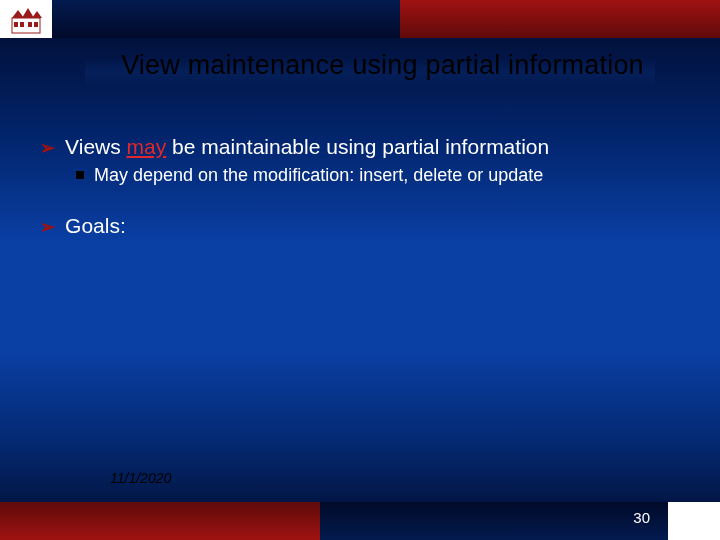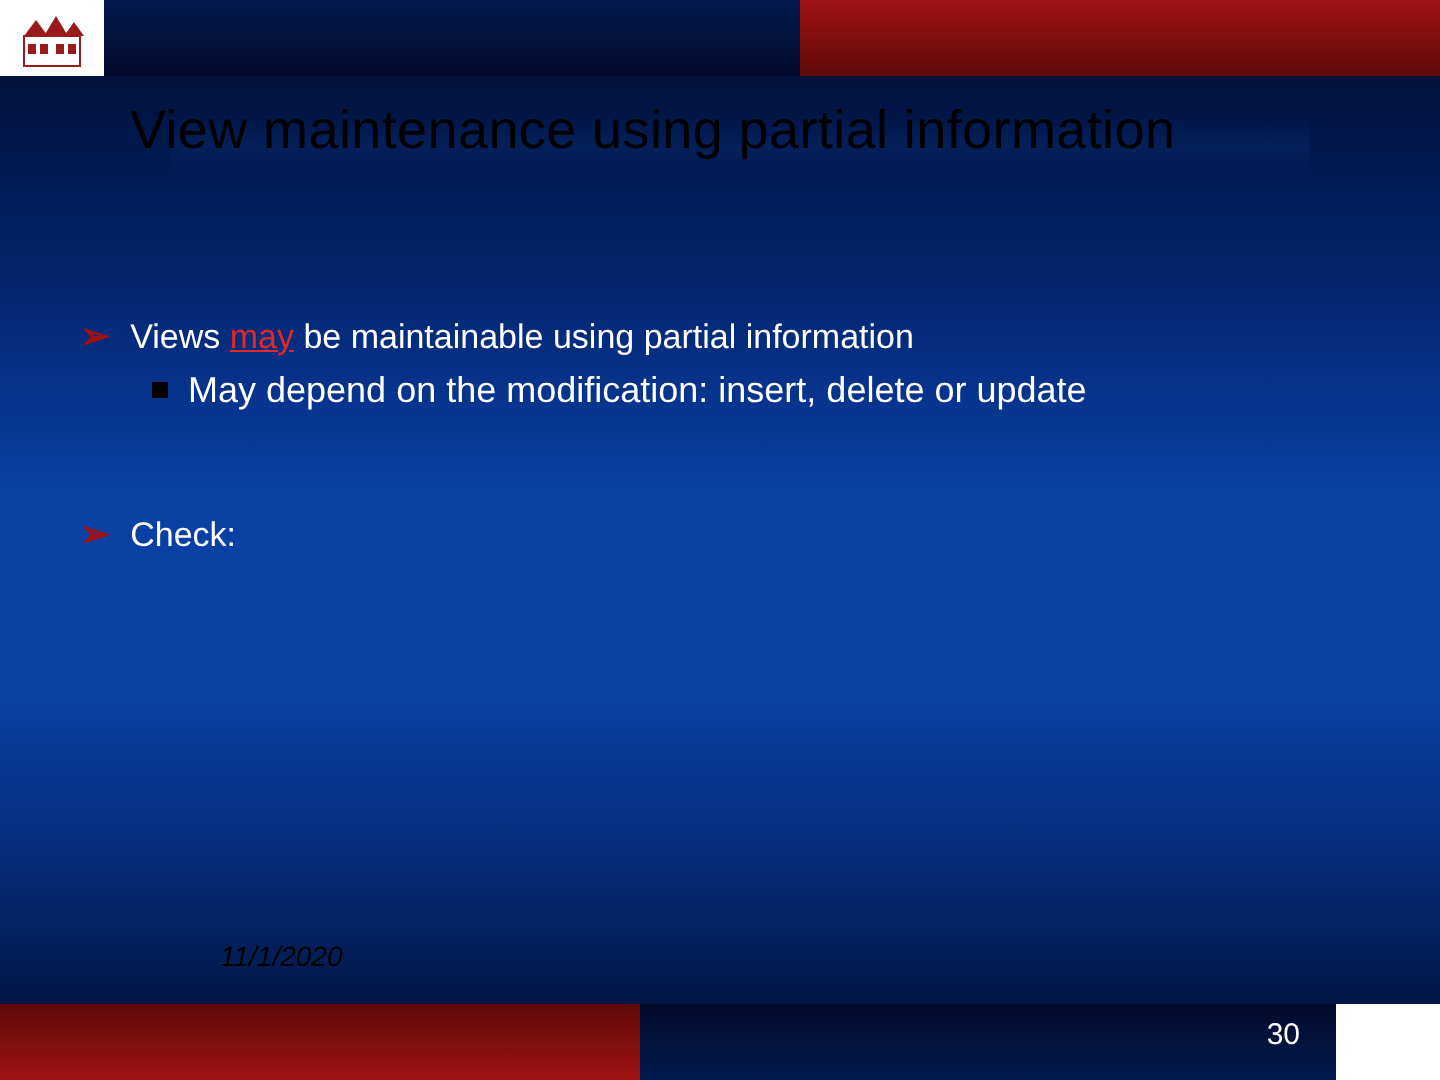--- a/index.html
+++ b/index.html
@@ -57,20 +57,21 @@
     position: relative;
   }
   .logo svg { display:block; }
   
   .title-wrap {
     position: absolute;
     top: 50px;
     left: 65px;
     right: 20px;
     height: 50px;
+    text-align: center;
   }
   .title-underlay {
     position: absolute;
     top: 8px; left: 20px;
     width: 570px; height: 30px;
     background: linear-gradient(180deg, rgba(0,0,0,0) 0%, #06215d 50%, rgba(0,0,0,0) 100%);
     opacity: 0.8;
   }
   .title {
     position: relative;
@@ -96,22 +97,21 @@
     gap: 10px;
     font-size: 22px;
   }
   .lvl1-row .arrow {
     color: #a01212;
     font-weight: bold;
     font-size: 18px;
     line-height: 22px;
   }
   .lvl1-row .txt {
-    font-size: 17px;
-    margin-top: 24px;
+    font-size: 21px;
   }
   .emph {
     color: #e22828;
     text-decoration: underline;
   }
   .lvl2 {
     margin-top: 6px;
     margin-left: 36px;
   }
   .lvl2-row {
@@ -211,21 +211,21 @@
         <div class="lvl2-row">
           <span class="square"></span>
           <span>May depend on the modification: insert, delete or update</span>
         </div>
       </div>
     </div>
 
     <div class="lvl1">
       <div class="lvl1-row">
         <span class="arrow">➢</span>
-        <span class="txt">Check:</span>
+        <span class="txt">Goals:</span>
       </div>
     </div>
 
   </div>
 
   <div class="date">11/1/2020</div>
 
   <div class="bottombar">
     <div class="bseg1"></div>
     <div class="bseg2"></div>

